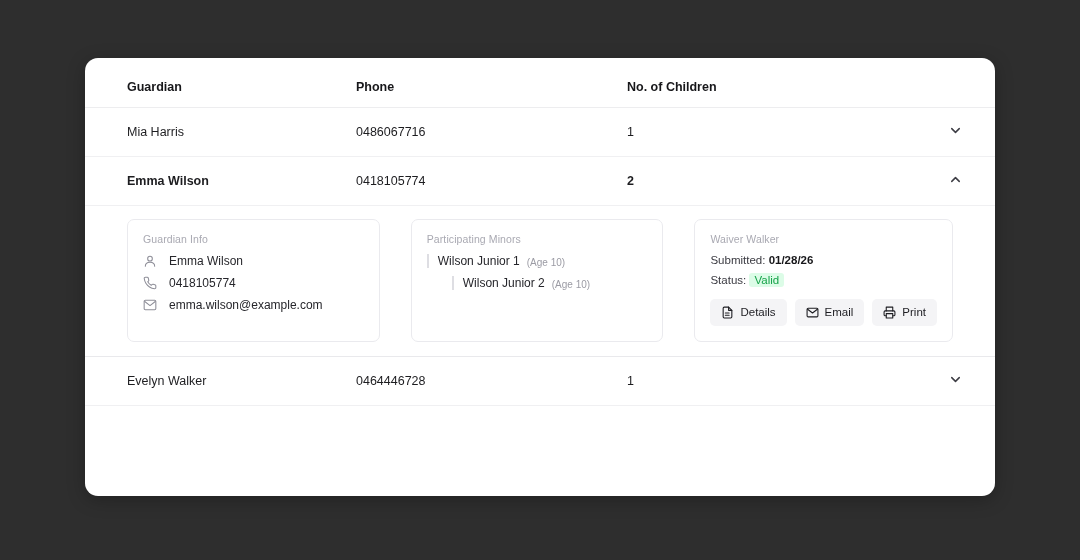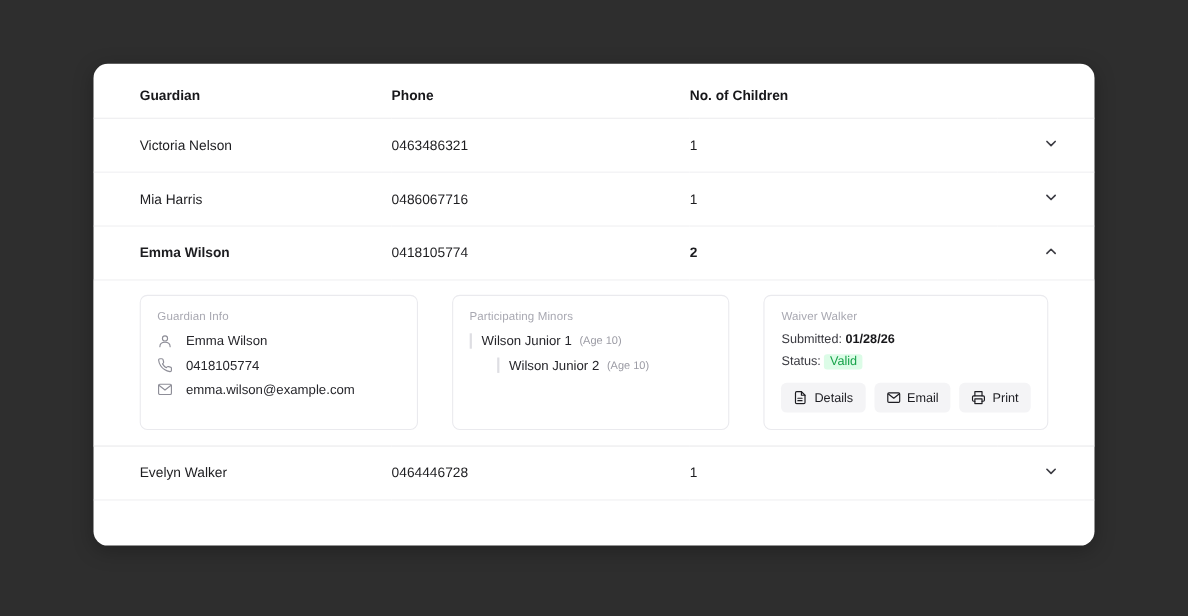--- a/index.html
+++ b/index.html
@@ -116,21 +116,21 @@
     width: 14px; height: 14px;
     color: #8e8e98;
     flex: 0 0 14px;
   }
   .ginfo-ico svg { display: block; width: 14px; height: 14px; }
   .ginfo-txt { font-size: 12px; color: #26262b; }
 
   
   .minor-row {
     display: flex;
-    align-items: center;
+    align-items: flex-end;
     gap: 7px;
     border-left: 2px solid #dedee3;
     padding-left: 9px;
     margin-bottom: 8px;
   }
   .minor-row:last-child { margin-bottom: 0; margin-left: 25px; }
   .minor-name { font-size: 12px; color: #26262b; }
   .minor-age  { font-size: 10px; color: #9b9ba4; }
 
   
@@ -151,21 +151,20 @@
   }
 
   .btn-row {
     display: flex;
     gap: 8px;
     margin-top: 12px;
   }
 
   .btn {
     display: inline-flex;
-    align-items: center;
     gap: 6px;
     background: #f4f4f6;
     border: none;
     border-radius: 5px;
     padding: 7px 11px;
     font-size: 11.5px;
     font-family: "Liberation Sans", sans-serif;
     color: #1d1d22;
     cursor: pointer;
   }
@@ -190,32 +189,20 @@
         <tr>
           <th>Guardian</th>
           <th>Phone</th>
           <th>No. of Children</th>
           <th></th>
         </tr>
       </thead>
 
       <tbody>
 
-        <tr>
-          <td class="cell-guardian">Victoria Nelson</td>
-          <td>0463486321</td>
-          <td class="cell-children">1</td>
-          <td class="cell-toggle">
-            <span class="chev">
-              <svg viewBox="0 0 24 24" fill="none" stroke="currentColor" stroke-width="2.4" stroke-linecap="round" stroke-linejoin="round">
-                  <polyline points="6 9 12 15 18 9"></polyline>
-                </svg>
-            </span>
-          </td>
-        </tr>
 
         <tr>
           <td class="cell-guardian">Mia Harris</td>
           <td>0486067716</td>
           <td class="cell-children">1</td>
           <td class="cell-toggle">
             <span class="chev">
               <svg viewBox="0 0 24 24" fill="none" stroke="currentColor" stroke-width="2.4" stroke-linecap="round" stroke-linejoin="round">
                   <polyline points="6 9 12 15 18 9"></polyline>
                 </svg>

